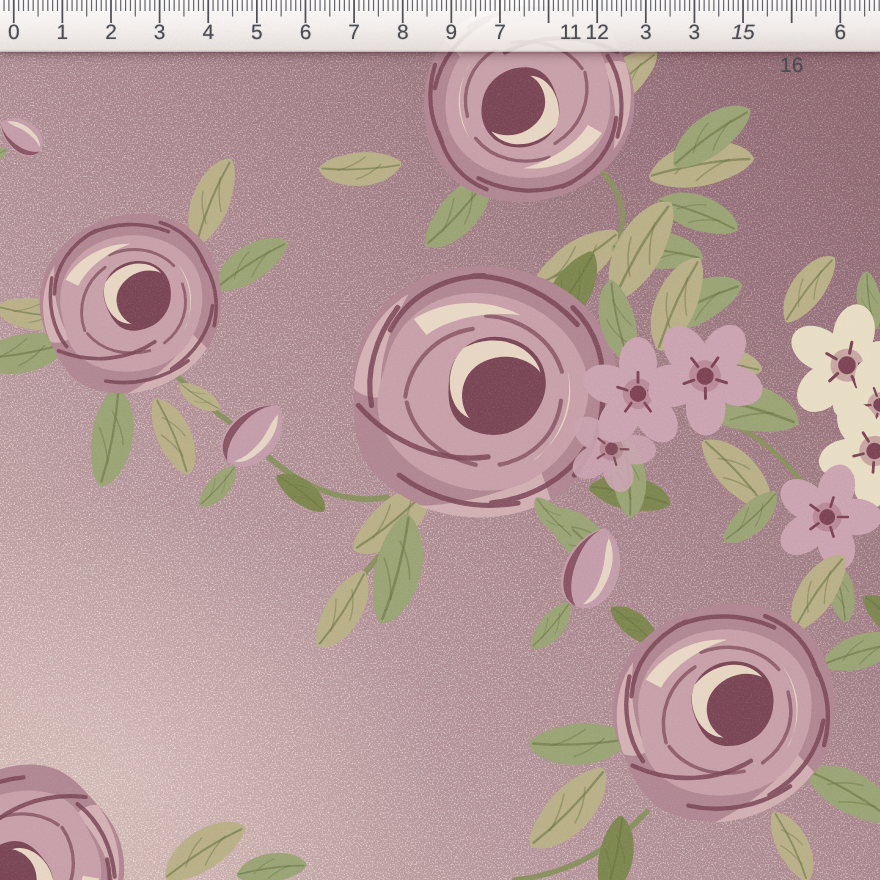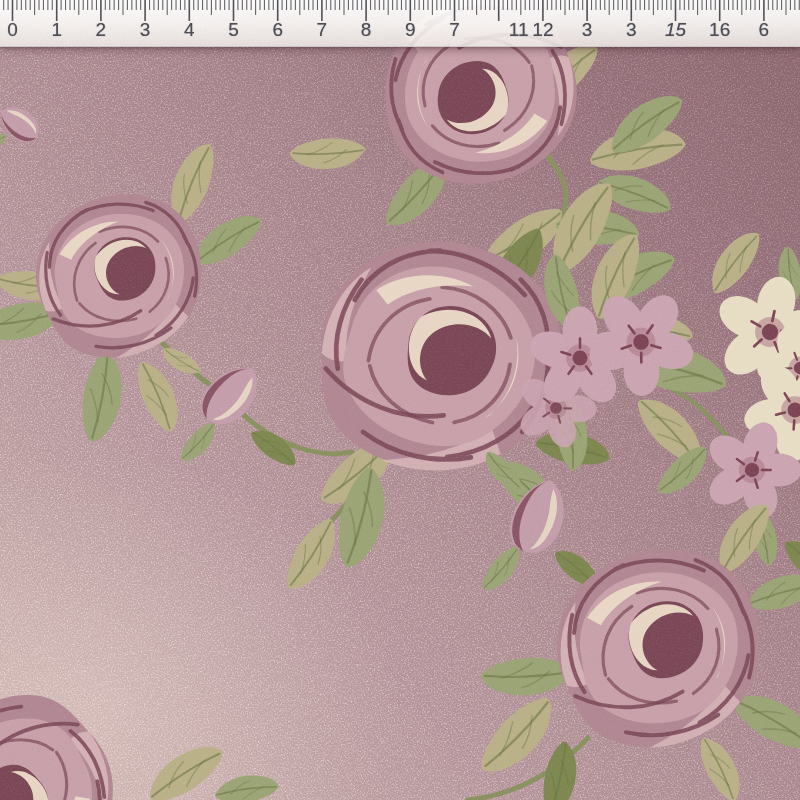--- a/index.html
+++ b/index.html
@@ -429,18 +429,18 @@
         <span class="rnum" style="left: 277.7px; color: rgb(75, 76, 84);">6</span>
         <span class="rnum" style="left: 321.9px; color: rgb(75, 76, 84);">7</span>
         <span class="rnum" style="left: 366.1px; color: rgb(75, 76, 84);">8</span>
         <span class="rnum" style="left: 410.3px; color: rgb(75, 76, 84);">9</span>
         <span class="rnum" style="left: 454.5px; color: rgb(75, 76, 84);">7</span>
         <span class="rnum" style="left: 498.7px; color: rgb(75, 76, 84); margin-left: 20px;">11</span>
         <span class="rnum" style="left: 542.9px; color: rgb(75, 76, 84);">12</span>
         <span class="rnum" style="left: 587.1px; color: rgb(75, 76, 84);">3</span>
         <span class="rnum" style="left: 631.3px; color: rgb(75, 76, 84);">3</span>
         <span class="rnum" style="left: 675.5px; color: rgb(75, 76, 84); font-style: italic;">15</span>
-        <span class="rnum" style="left: 719.7px; color: rgb(75, 76, 84);">16</span>
+        <span class="rnum" style="left: 719.7px; color: rgb(75, 76, 84); margin-top: 30px;">16</span>
         <span class="rnum" style="left: 763.9px; color: rgb(75, 76, 84);">6</span>
       </div>
   </div>
 
 </div>
 
 </body></html>

